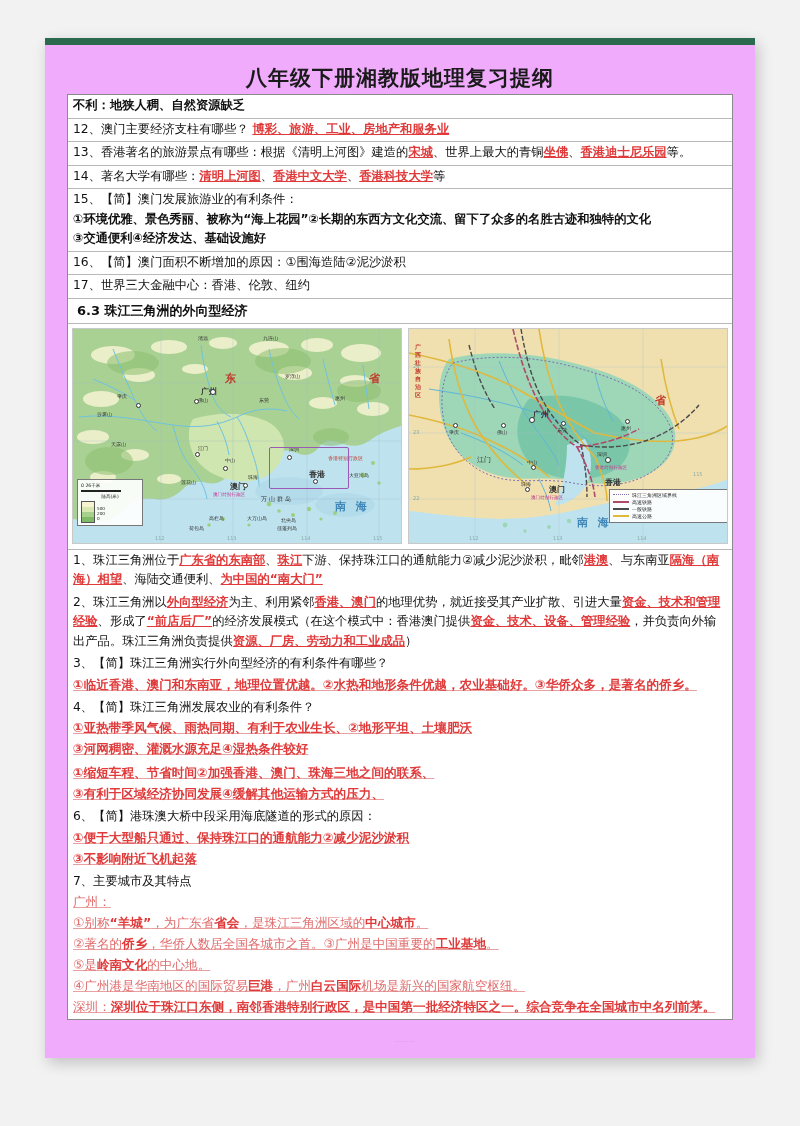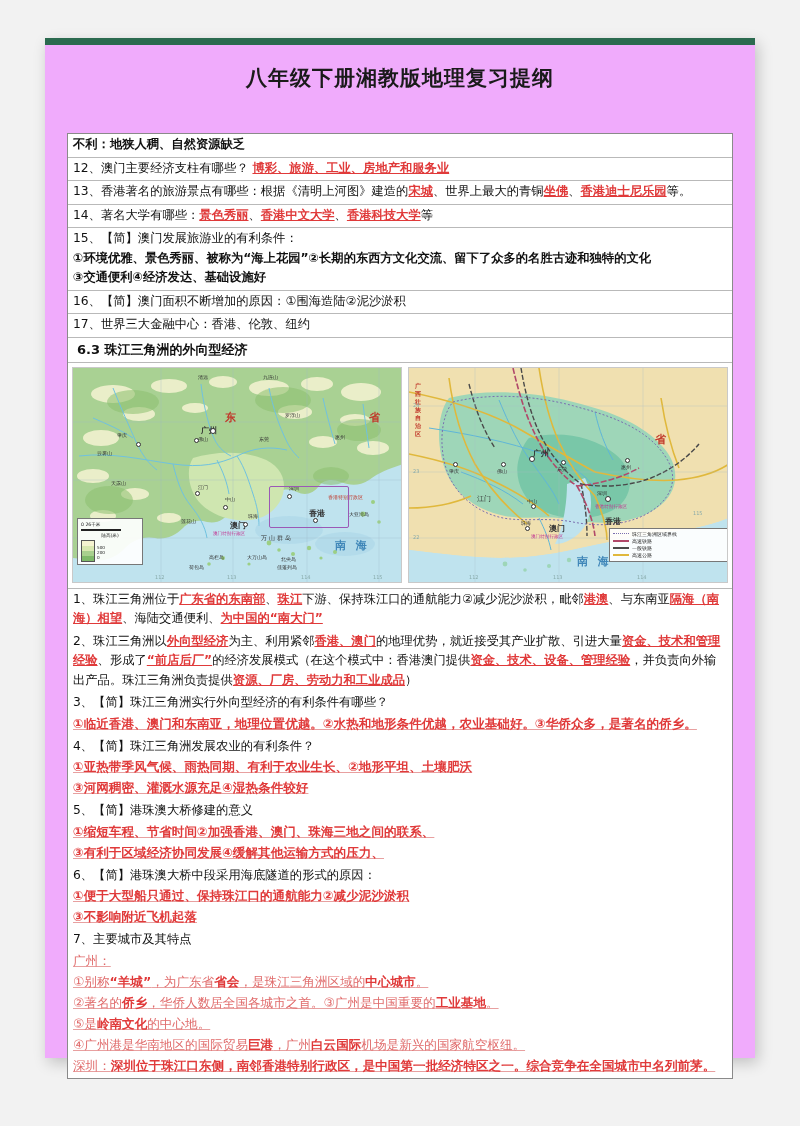--- a/index.html
+++ b/index.html
@@ -48,21 +48,20 @@
   }
   
   .content-box {
     position: absolute;
     left: 22px;
     top: 56px;
     width: 666px;
     border: 1px solid #8a8a8a;
     background: #fff;
     box-sizing: border-box;
-    margin-top: 39px;
   }
   .row {
     border-bottom: 1px solid #b9b9b9;
     padding: 1px 5px 2px 5px;
   }
   .row:last-child { border-bottom: none; }
   .row.noline { border-bottom: none; }
 
   .line {
     font-size: 12.3px;
@@ -190,21 +189,21 @@
 
       <div class="row">
         <div class="line"><span>12、澳门主要经济支柱有哪些？</span> <span class="r">博彩、旅游、工业、房地产和服务业</span></div>
       </div>
 
       <div class="row">
         <div class="line"><span>13、香港著名的旅游景点有哪些：根据《清明上河图》建造的</span><span class="r">宋城</span><span>、世界上最大的青铜</span><span class="r">坐佛</span><span>、</span><span class="r">香港迪士尼乐园</span><span>等。</span></div>
       </div>
 
       <div class="row">
-        <div class="line"><span>14、著名大学有哪些：</span><span class="r">景色秀丽</span><span>、</span><span class="r">香港中文大学</span><span>、</span><span class="r">香港科技大学</span><span>等</span></div>
+        <div class="line"><span>14、著名大学有哪些：</span><span class="r">清明上河图</span><span>、</span><span class="r">香港中文大学</span><span>、</span><span class="r">香港科技大学</span><span>等</span></div>
       </div>
 
       <div class="row">
         <div class="line">15、【简】澳门发展旅游业的有利条件：</div>
         <div class="line b">①环境优雅、景色秀丽、被称为“海上花园”②长期的东西方文化交流、留下了众多的名胜古迹和独特的文化</div>
         <div class="line b">③交通便利④经济发达、基础设施好</div>
       </div>
 
       <div class="row">
         <div class="line">16、【简】澳门面积不断增加的原因：①围海造陆②泥沙淤积</div>
@@ -517,21 +516,20 @@
         <div class="line rp">①临近香港、澳门和东南亚，地理位置优越。②水热和地形条件优越，农业基础好。③华侨众多，是著名的侨乡。</div>
       </div>
 
       <div class="row noline">
         <div class="line">4、【简】珠江三角洲发展农业的有利条件？</div>
         <div class="line rp">①亚热带季风气候、雨热同期、有利于农业生长、②地形平坦、土壤肥沃</div>
         <div class="line rp">③河网稠密、灌溉水源充足④湿热条件较好</div>
       </div>
 
       <div class="row noline">
-        <div class="line">5、【简】港珠澳大桥修建的意义</div>
         <div class="line rp">①缩短车程、节省时间②加强香港、澳门、珠海三地之间的联系、</div>
         <div class="line rp">③有利于区域经济协同发展④缓解其他运输方式的压力、</div>
       </div>
 
       <div class="row noline">
         <div class="line">6、【简】港珠澳大桥中段采用海底隧道的形式的原因：</div>
         <div class="line rp">①便于大型船只通过、保持珠江口的通航能力②减少泥沙淤积</div>
         <div class="line rp">③不影响附近飞机起落</div>
       </div>
 

